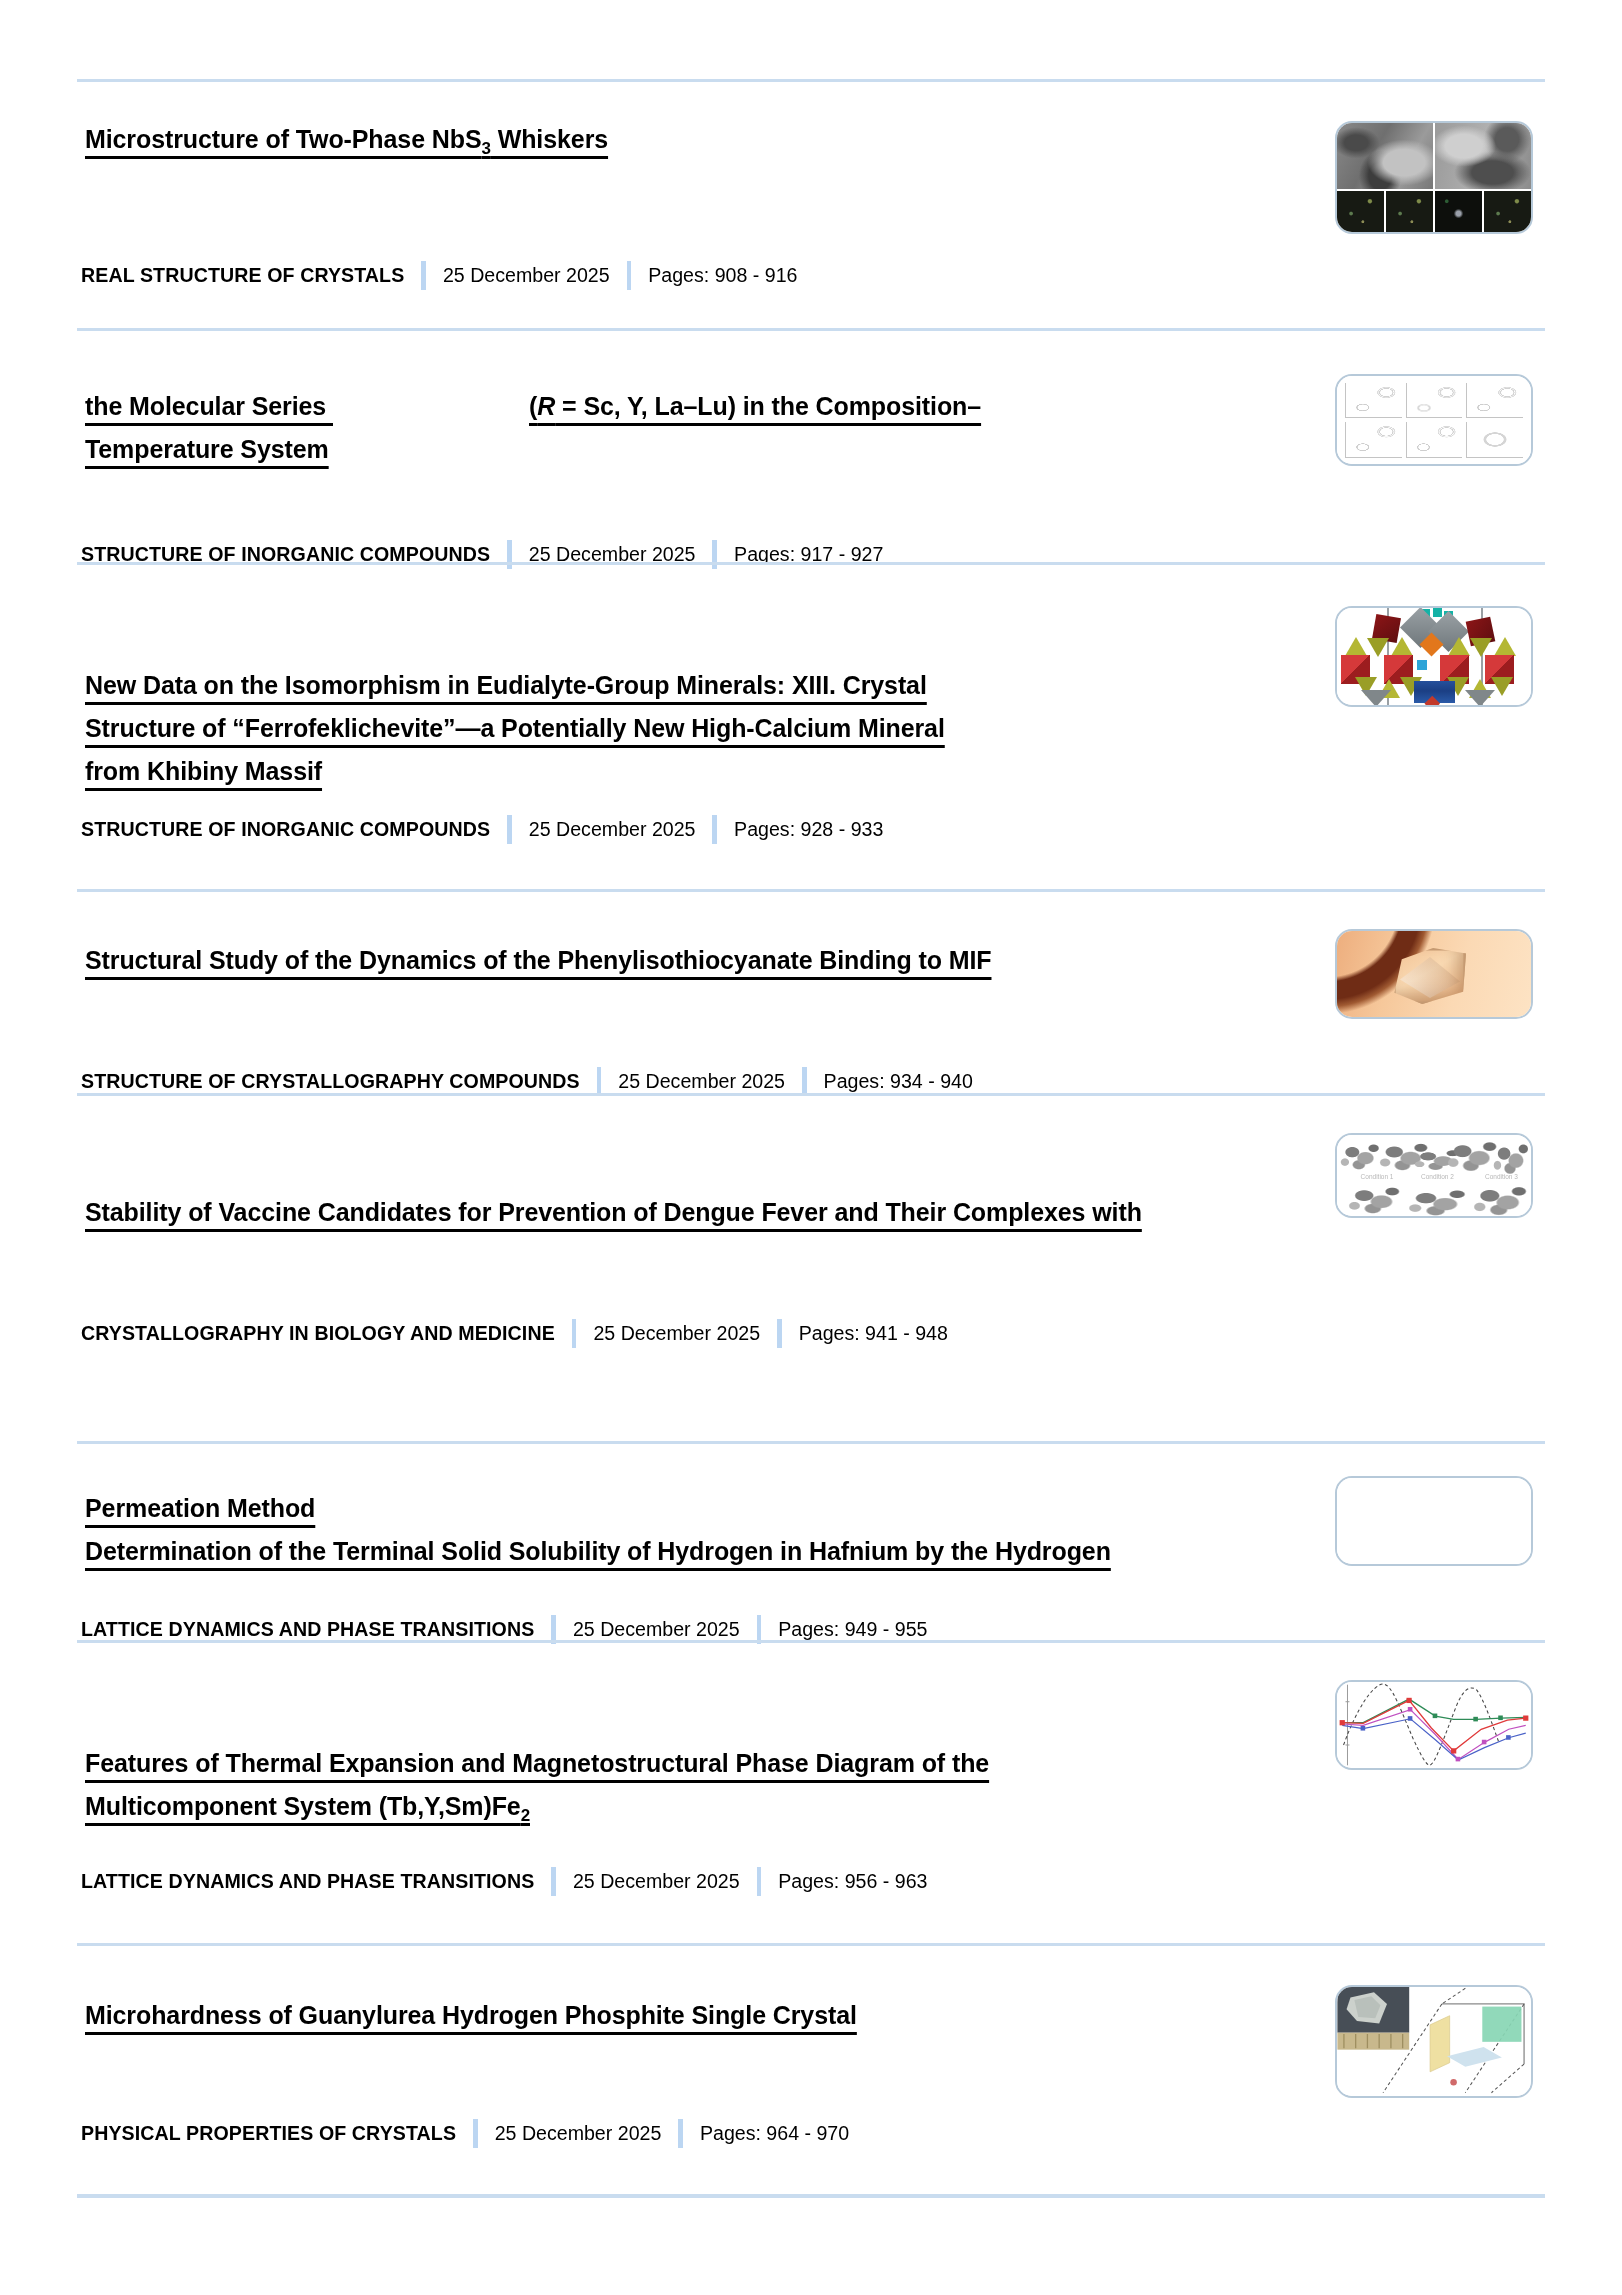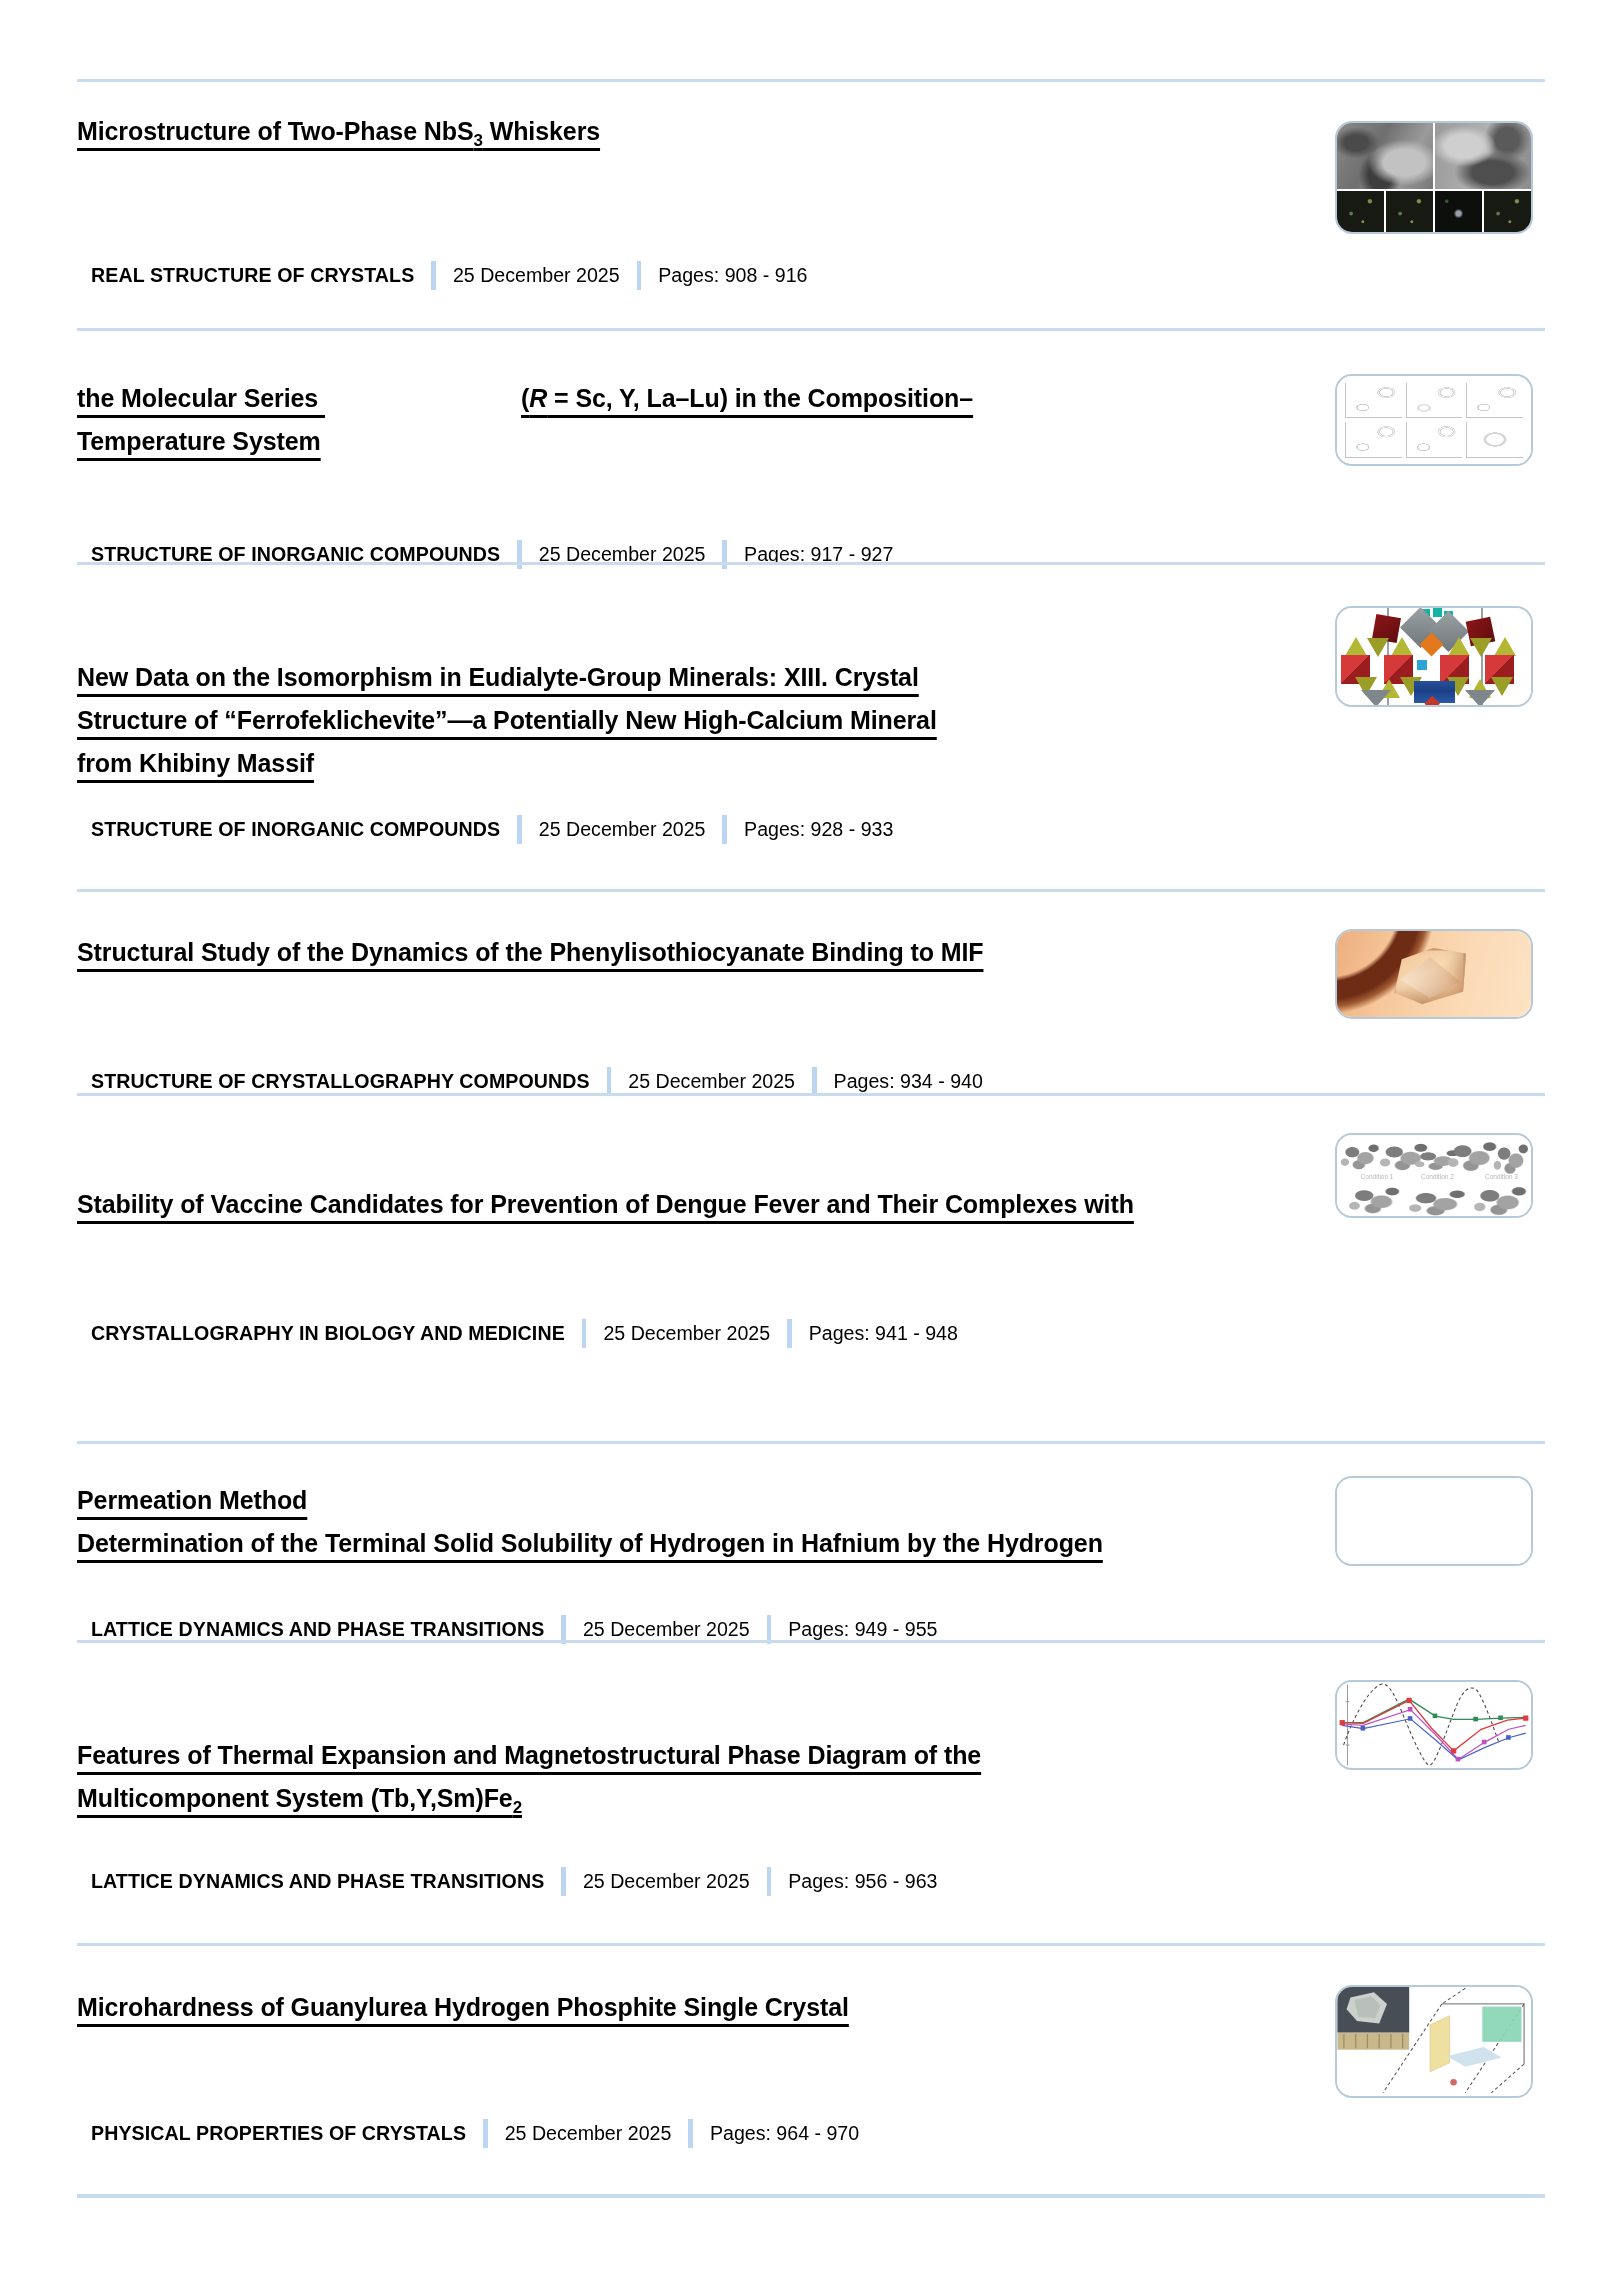--- a/index.html
+++ b/index.html
@@ -4,30 +4,30 @@
 <style>
   html,body{margin:0;padding:0;background:#fff;}
   body{width:1622px;height:2295px;font-family:"Liberation Sans",sans-serif;color:#000;overflow:hidden;}
   .page{padding:79px 77px 0 77px;position:relative;}
   .entry{position:relative;border-top:3.3px solid #c9dcef;box-sizing:border-box;}
   .entry-1{height:249px}.entry-2{height:234px}.entry-3{height:327px}.entry-4{height:204px}
   .entry-5{height:348px}.entry-6{height:199px}.entry-7{height:303px}.entry-8{height:251px}
   .end-rule{height:3.9px;background:#c9dcef;}
 
   
-  .title{position:absolute;left:0;margin:0;max-width:1184px;font-size:25px;font-weight:700;letter-spacing:-0.1px;}
+  .title{position:absolute;left:0;margin:8px;max-width:1184px;font-size:25px;font-weight:700;letter-spacing:-0.1px;}
   .title-link{color:#000;text-decoration:none;display:block;}
   .title-line{display:block;line-height:43px;text-decoration:underline;text-decoration-thickness:2.6px;text-underline-offset:7.9px;}
   .title-line sub{font-size:17px;line-height:0;}
   .formula-gap{display:inline-block;width:196px;height:0.7px;}
   .entry-1 .title{top:28px}.entry-2 .title{top:46px}.entry-3 .title{top:91px}.entry-4 .title{top:39px}
   .entry-5 .title{top:87px}.entry-6 .title{top:35px}.entry-7 .title{top:91px}.entry-8 .title{top:40px}
 
   
-  .meta{position:absolute;left:14px;display:flex;align-items:center;height:29px;font-size:19.6px;white-space:nowrap;}
+  .meta{position:absolute;left:4px;display:flex;align-items:center;height:29px;font-size:19.6px;white-space:nowrap;}
   .section{font-weight:700;letter-spacing:0.1px;}
   .meta-sep{display:inline-block;width:4.6px;height:29px;background:#bcd6f2;margin:0 17px;}
   .date,.pages{font-weight:400;}
   .entry-1 .meta{top:179px}.entry-2 .meta{top:209px}.entry-3 .meta{top:250px}.entry-4 .meta{top:175px}
   .entry-5 .meta{top:223px}.entry-6 .meta{top:171px}.entry-7 .meta{top:224px}.entry-8 .meta{top:173px}
 
   
   .thumb{position:absolute;left:1258px;width:198px;box-sizing:border-box;border:2px solid #b6c9d9;border-radius:17px;overflow:hidden;background:#fff;display:block;}
   .entry-1 .thumb{top:39px;height:113px}.entry-2 .thumb{top:43px;height:92px}
   .entry-3 .thumb{top:41px;height:101px}.entry-4 .thumb{top:37px;height:90px}

